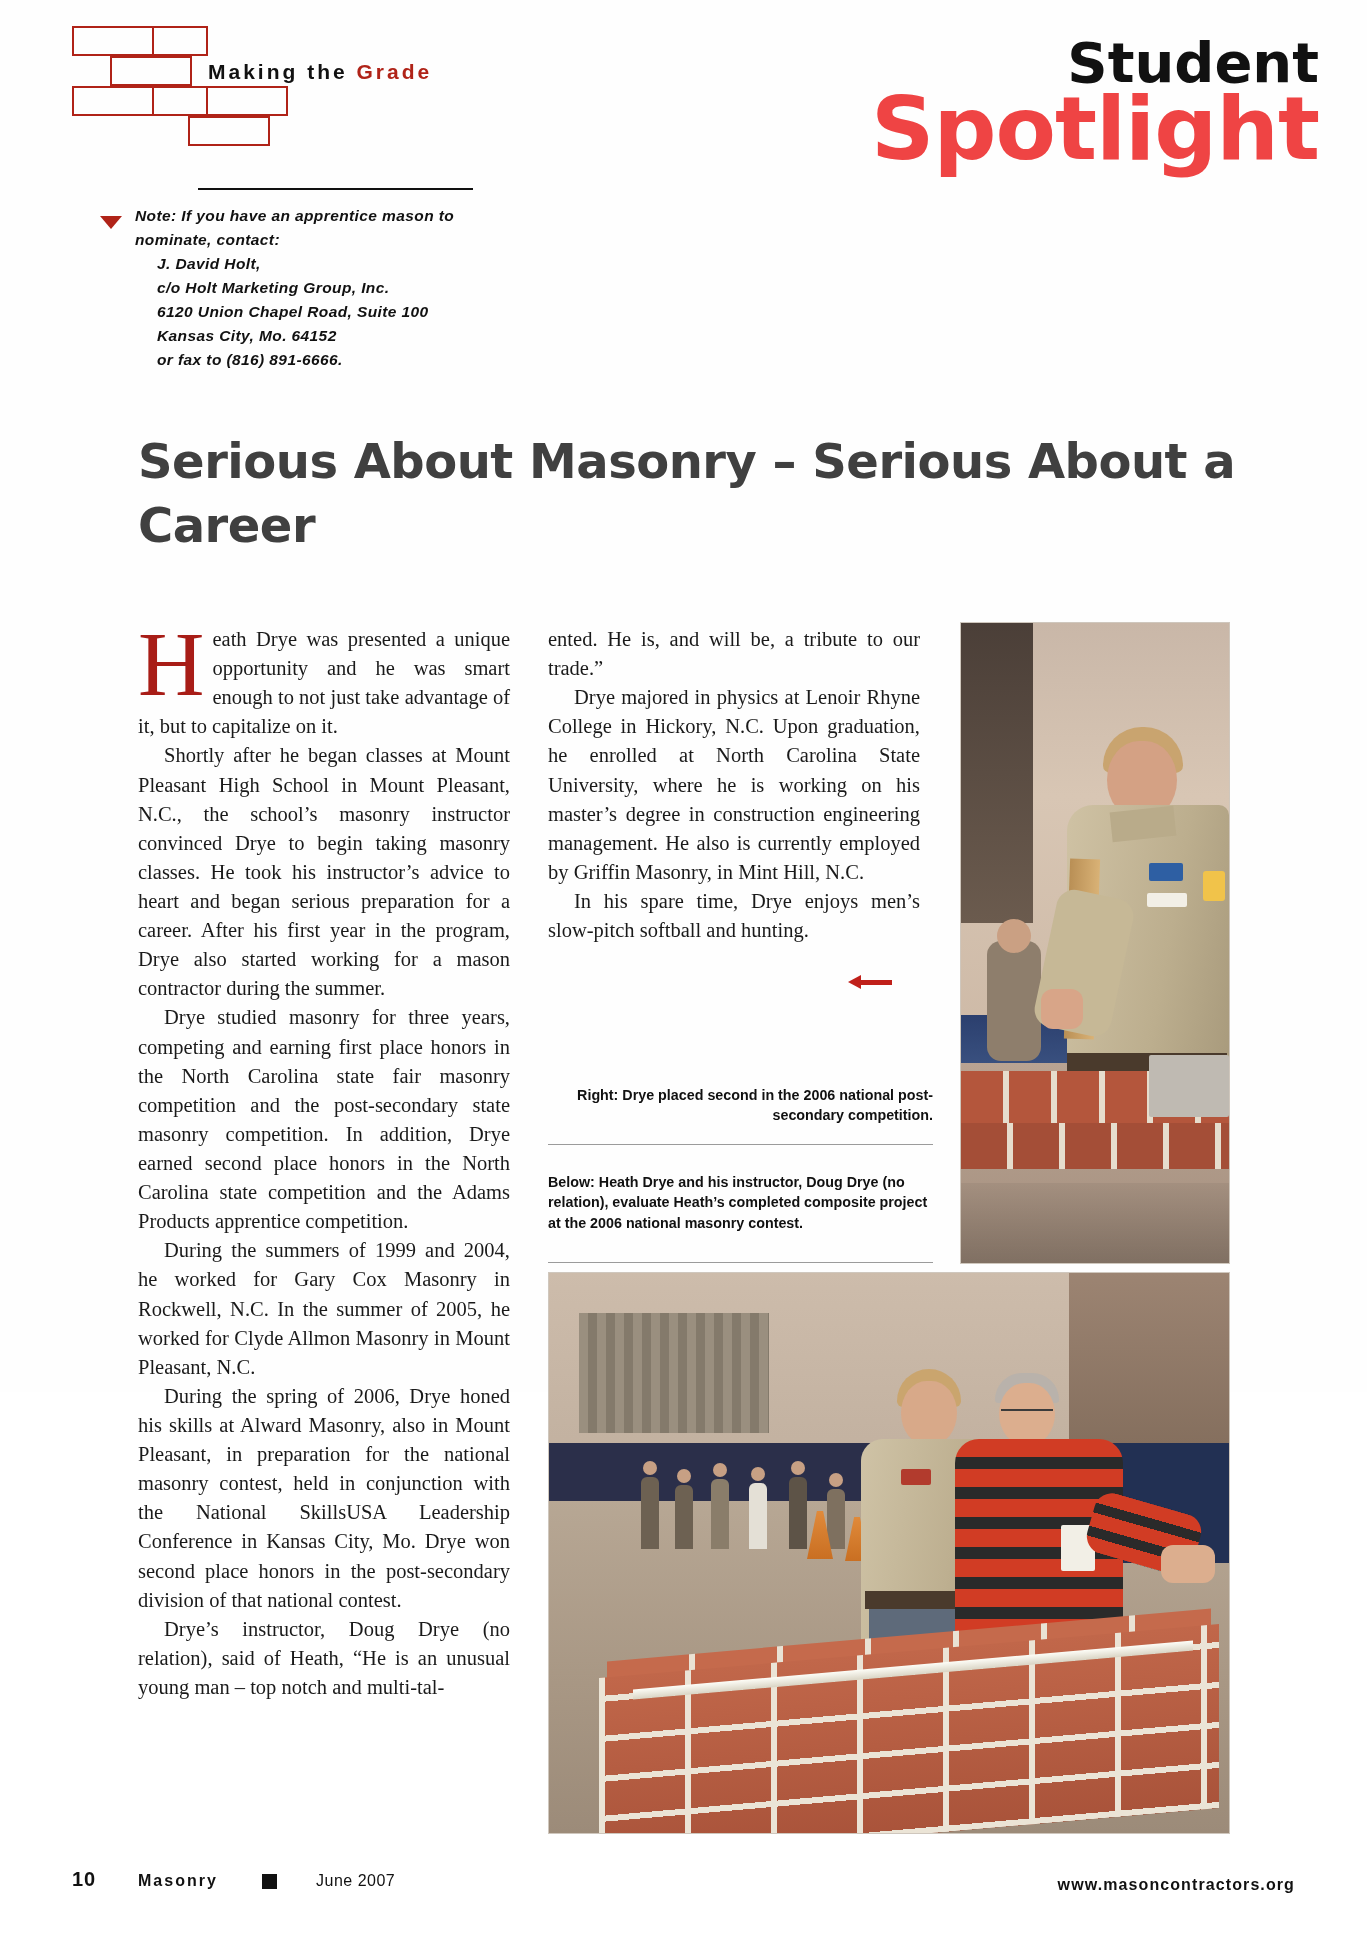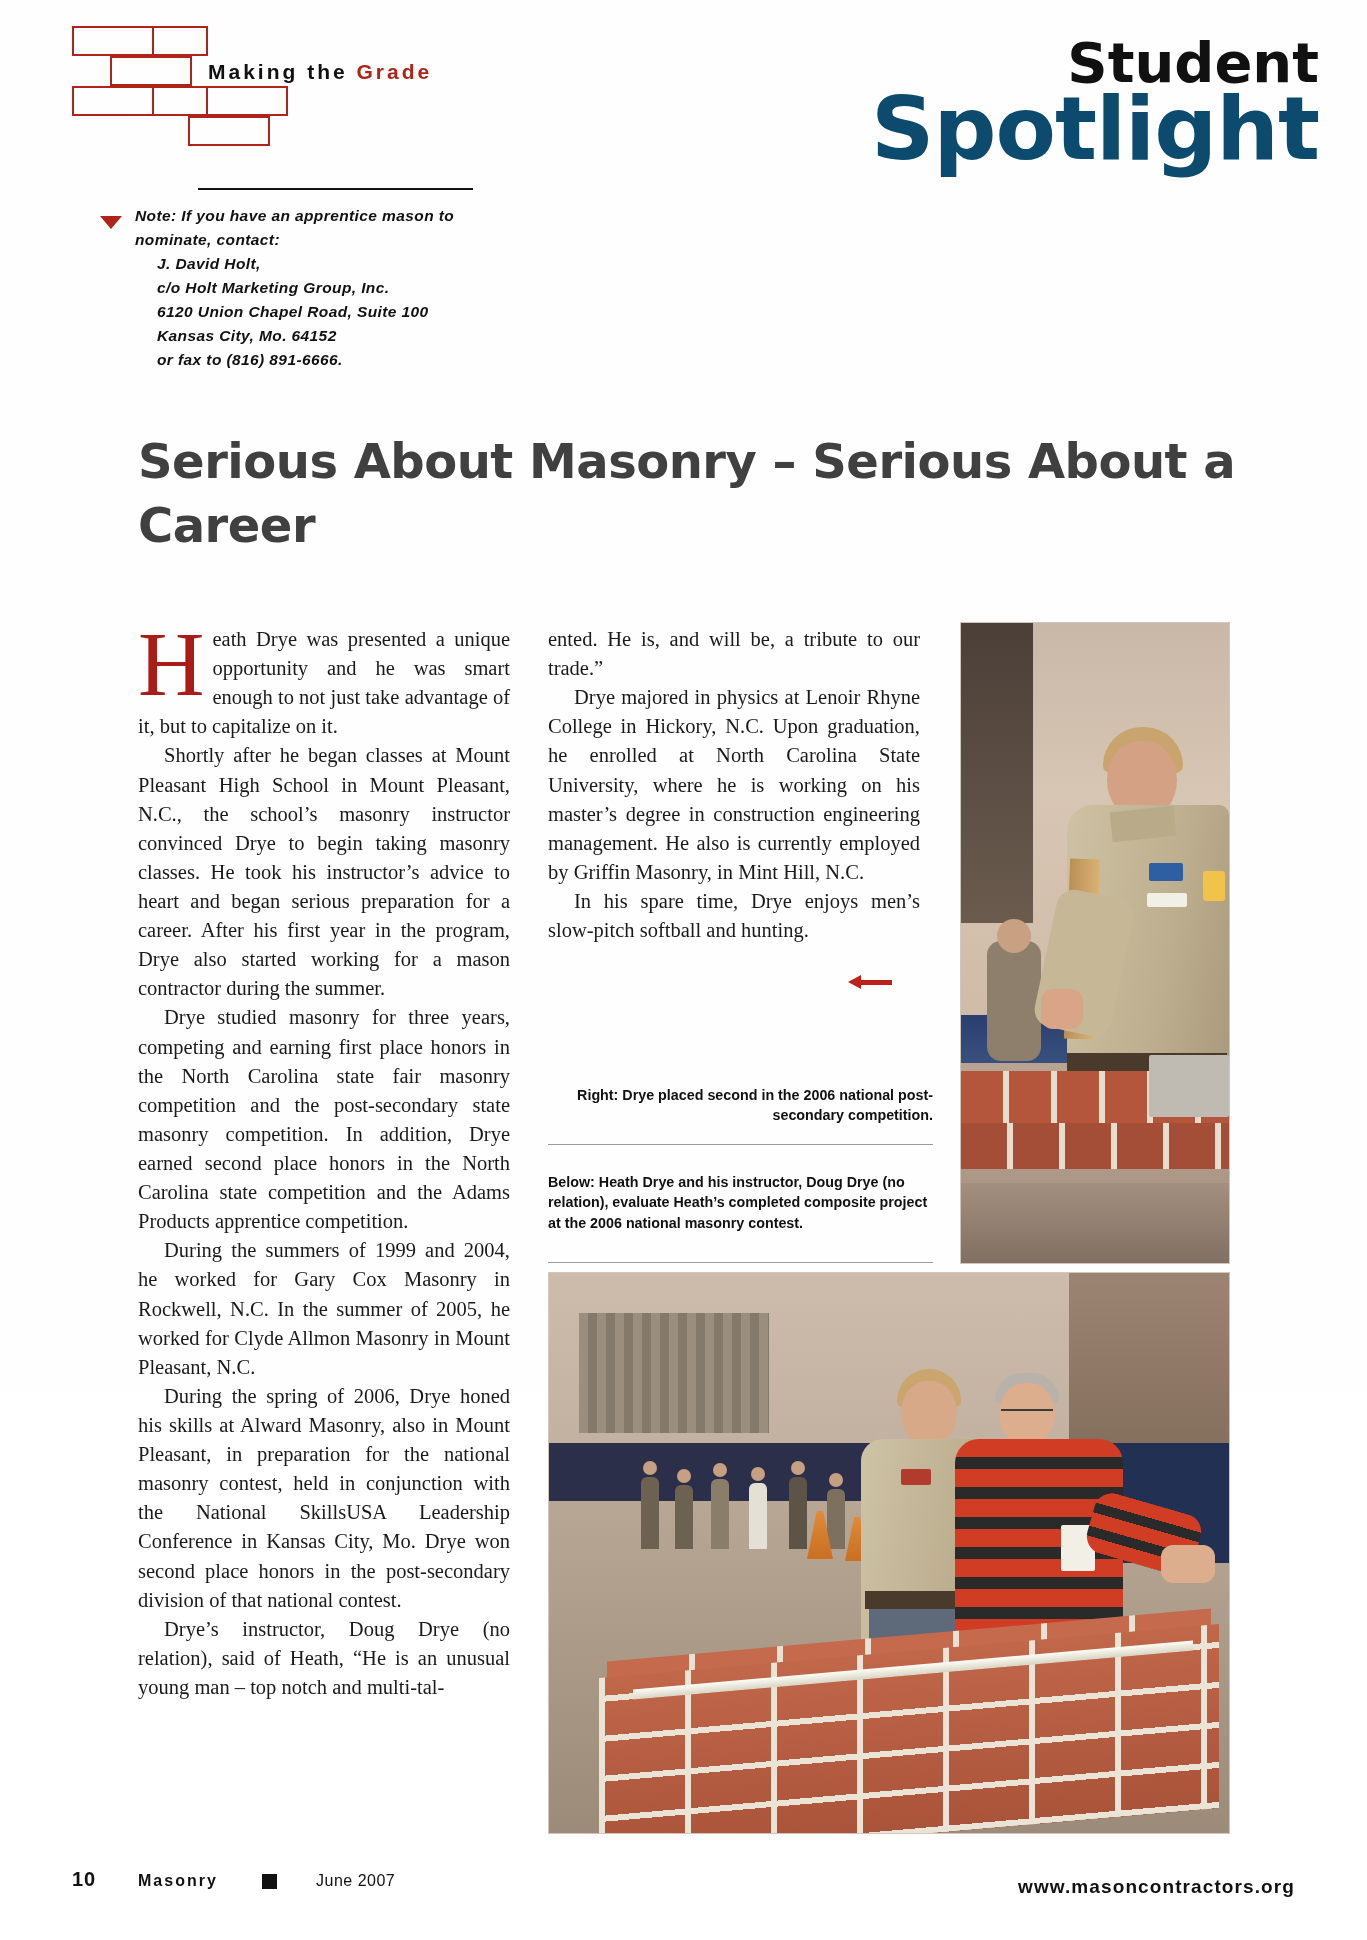--- a/index.html
+++ b/index.html
@@ -68,21 +68,21 @@
     display: block;
     font-size: 56px;
     font-weight: bold;
     color: #111;
     margin-top: 2px;
   }
   .spotlight-title .l3 {
     display: block;
     font-size: 88px;
     font-weight: bold;
-    color: #0c4a6e;
+    color: #ef4444;
     margin-top: -2px;
     letter-spacing: -1px;
   }
 
   
   .note-rule {
     position: absolute;
     left: 198px;
     top: 188px;
     width: 275px;
@@ -333,21 +333,21 @@
     font-family: "Liberation Sans", sans-serif;
     font-size: 16px;
     color: #111;
     letter-spacing: 0.5px;
   }
   .footer-url {
     position: absolute;
     right: 72px; top: 1876px;
     font-family: "Liberation Sans", sans-serif;
     font-weight: bold;
-    font-size: 19px;
+    font-size: 16px;
     letter-spacing: 1.1px;
     color: #111;
   }
 </style>
 </head>
 <body>
 
 <div class="page">
 
   <div class="brick-logo">

